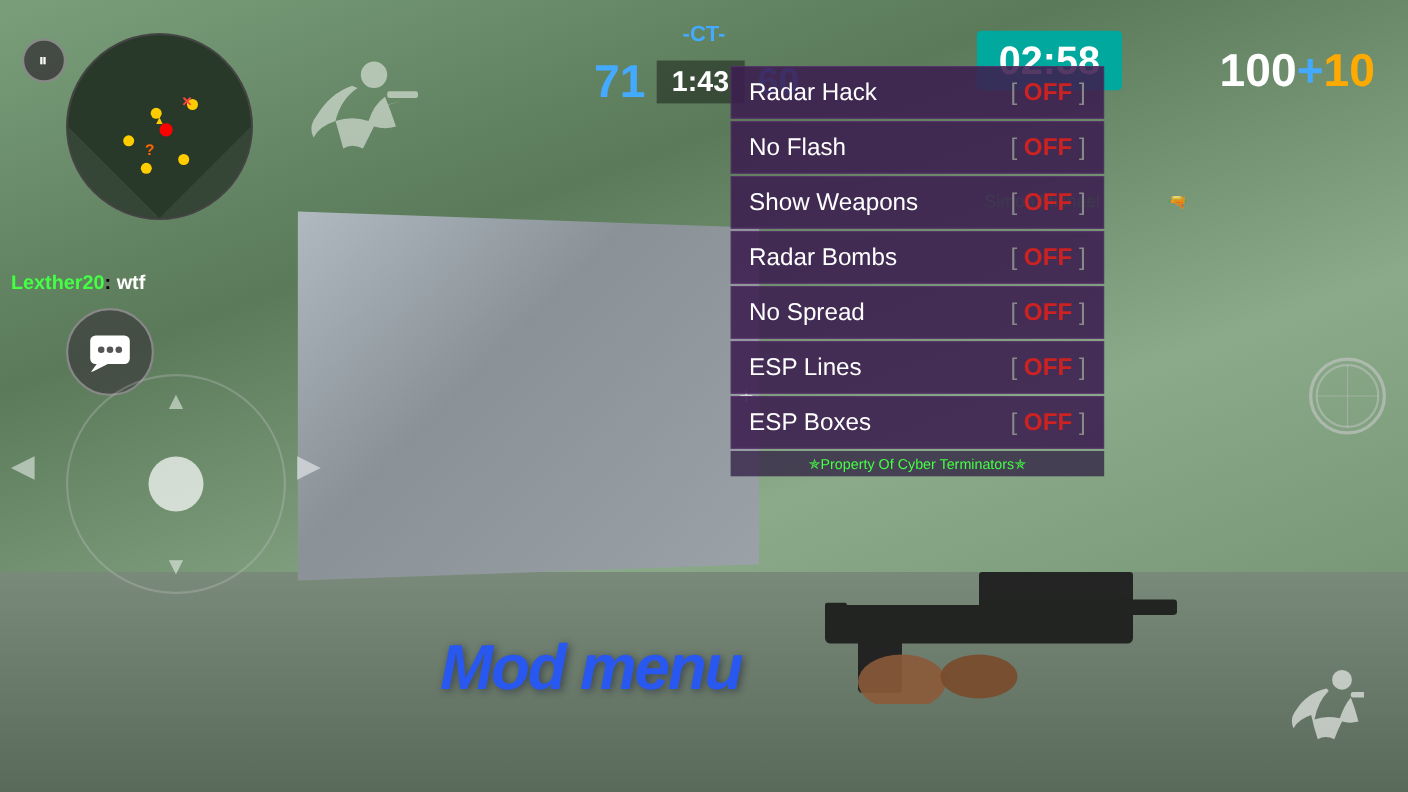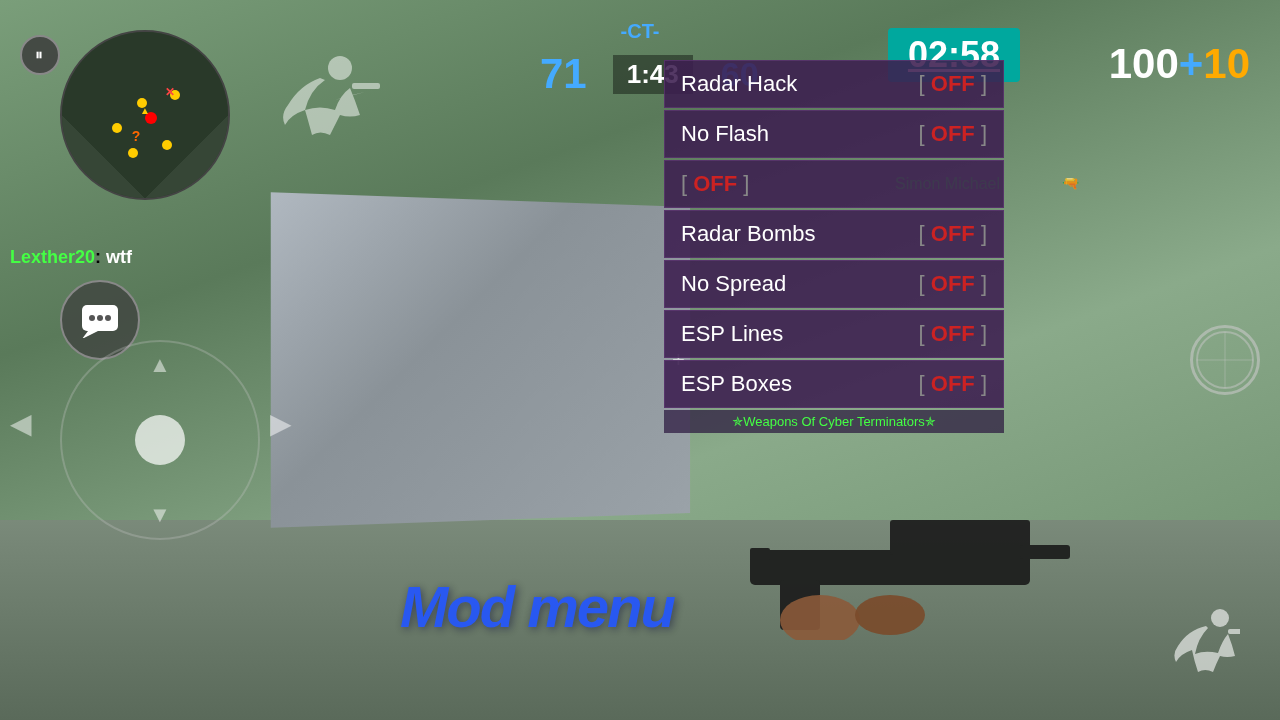--- a/index.html
+++ b/index.html
@@ -138,21 +138,20 @@
     .timer-box {
       position: absolute;
       top: 28px;
       right: 260px;
       background: #00a89e;
       color: white;
       font-size: 36px;
       font-weight: bold;
       padding: 6px 20px;
       border-radius: 4px;
-      text-decoration: underline;
     }
 
     
     .health-display {
       position: absolute;
       top: 40px;
       right: 30px;
       color: white;
       font-size: 42px;
       font-weight: bold;
@@ -427,21 +426,21 @@
 
     <circle cx="70" cy="18" r="12"></circle>
     <path d="M55 30 Q40 40 35 60 Q50 55 65 60 Q70 45 80 38 Q85 50 90 65 Q80 68 70 65 Q65 75 60 85 Q50 80 42 85 Q38 70 35 60 Q20 65 15 75 Q10 65 18 55 Q30 35 50 28 Z"></path>
 
     <rect x="82" y="33" width="28" height="6" rx="2"></rect>
 
     <path d="M65 50 Q80 45 95 42"></path>
   </svg>
 </div>
 
-<div style="position:absolute;top:50px;left:540px;display:flex;align-items:center;gap:16px;z-index:5;">
+<div style="position:absolute;top:50px;left:540px;display:flex;align-items:center;gap:0;z-index:5;">
   <span class="hud-kills">71</span>
   <div class="hud-time-box">1:43</div>
   <span class="hud-score">60</span>
 </div>
 
 <div class="ct-banner">-CT-</div>
 
 <div class="timer-box">02:58</div>
 
 <div class="health-display">
@@ -504,20 +503,21 @@
         <span class="menu-bracket">[ </span><span class="menu-status">OFF</span><span class="menu-bracket"> ]</span>
       </span>
     </div>
       <div class="menu-item">
       <span class="menu-label">No Flash</span>
       <span>
         <span class="menu-bracket">[ </span><span class="menu-status">OFF</span><span class="menu-bracket"> ]</span>
       </span>
     </div>
       <div class="menu-item">
+      <span class="menu-label">Show Weapons</span>
       <span>
         <span class="menu-bracket">[ </span><span class="menu-status">OFF</span><span class="menu-bracket"> ]</span>
       </span>
     </div>
       <div class="menu-item">
       <span class="menu-label">Radar Bombs</span>
       <span>
         <span class="menu-bracket">[ </span><span class="menu-status">OFF</span><span class="menu-bracket"> ]</span>
       </span>
     </div>
@@ -533,16 +533,16 @@
         <span class="menu-bracket">[ </span><span class="menu-status">OFF</span><span class="menu-bracket"> ]</span>
       </span>
     </div>
       <div class="menu-item">
       <span class="menu-label">ESP Boxes</span>
       <span>
         <span class="menu-bracket">[ </span><span class="menu-status">OFF</span><span class="menu-bracket"> ]</span>
       </span>
     </div>
     </div>
-  <div class="menu-footer">✯Weapons Of Cyber Terminators✯</div>
+  <div class="menu-footer">✯Property Of Cyber Terminators✯</div>
 </div>
 
 <div class="mod-menu-watermark">Mod menu</div>
 
 </body></html>

